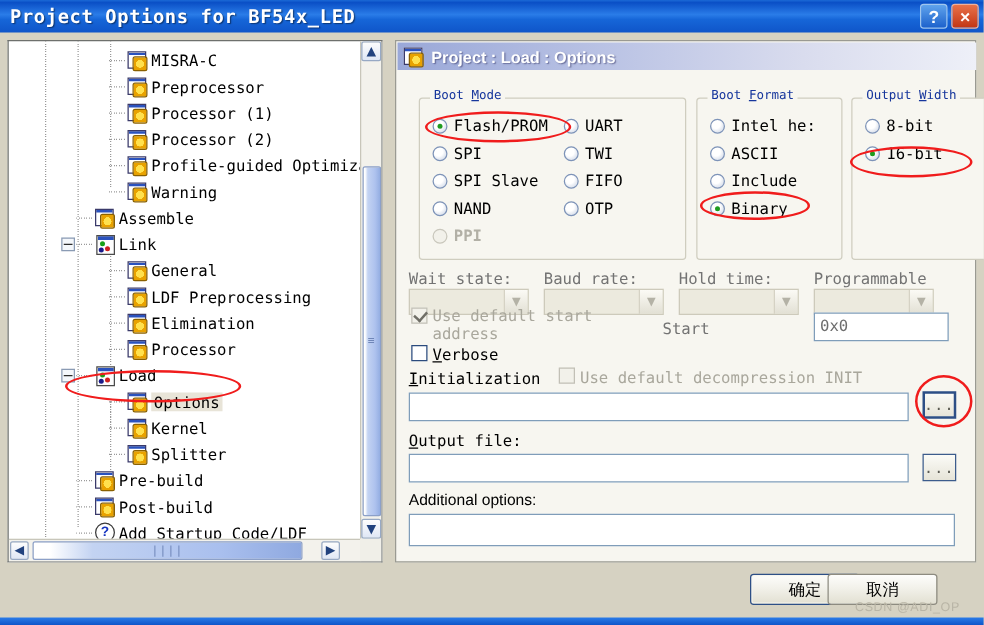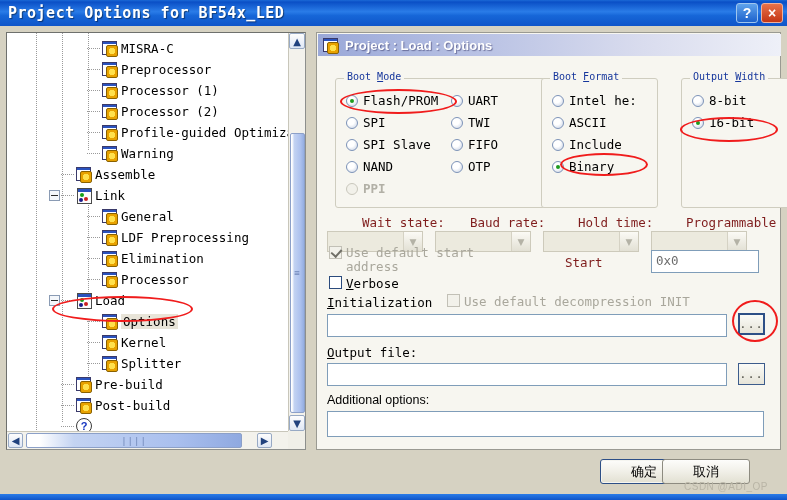--- a/index.html
+++ b/index.html
@@ -171,21 +171,21 @@
     content:""; position:absolute; left:3px; top:3px; width:4px; height:4px;
     border-radius:50%; background:#1f9b1f;
   }
   .radio.dis { color:#b2b0a6;font-weight:bold; }
   .radio.dis .rdot { background:#f2f1ea; border-color:#c9c7bc; }
 
   .fieldlabel {
     position:absolute; font-family:"DejaVu Sans Mono", monospace;
     font-size:12.5px; white-space:nowrap;
   }
-  .fieldlabel.dis { color:#7f1d1d;margin-left:35px; }
+  .fieldlabel.dis { color:#737373; }
   .fieldlabel.en  { color:#000; }
 
   .combo {
     position:absolute; height:21px; background:#eceade;
     border:1px solid #cdcabb; display:flex;
   }
   .combo .cbody { flex:1 1 auto; }
   .combo .carrow {
     width:19px; background:linear-gradient(to bottom,#fbfaf5,#e2e0d4);
     border-left:1px solid #d5d2c4;
@@ -363,20 +363,21 @@
           <span class="lbl">Pre-build</span>
         </div>
         <div class="dots-h" style="left: 54px; top: 372px; width: 13px;"></div>
         <div class="tnode" style="left: 68px; top: 362px;">
           <span class="ico ico-module"></span>
           <span class="lbl">Post-build</span>
         </div>
         <div class="dots-h" style="left: 54px; top: 393px; width: 13px;"></div>
         <div class="tnode" style="left: 68px; top: 383px;">
           <span class="ico ico-help"></span>
+          <span class="lbl">Add Startup Code/LDF</span>
         </div>
       </div>
   </div>
 
   <div class="sb-v">
     <div class="sb-arrow" style="left:0px; top:0px; width:16px; height:16px;">▲</div>
     <div class="sb-thumb" style="left:1px; top:100px; width:15px; height:280px; background:linear-gradient(to right,#ffffff 0 8%,#c3d3f2 25%,#aec2ee 70%,#94aee2 100%);">
       <span class="grip">≡</span>
     </div>
     <div class="sb-arrow" style="left:0px; top:382px; width:16px; height:16px;">▼</div>
@@ -436,21 +437,21 @@
           <span class="rdot"></span>
           <span>FIFO</span>
         </div>
         <div class="radio" style="left: 115px; top: 80px;">
           <span class="rdot"></span>
           <span>OTP</span>
         </div>
       </div>
   </div>
 
-  <div class="group" style="left:224px; top:45px; width:117px; height:130px;">
+  <div class="group" style="left:240px; top:45px; width:117px; height:130px;">
     <div class="glegend">Boot <u>F</u>ormat</div>
     <div id="bf-col">
         <div class="radio" style="left: 10px; top: 14px;">
           <span class="rdot"></span>
           <span>Intel he:</span>
         </div>
         <div class="radio" style="left: 10px; top: 36px;">
           <span class="rdot"></span>
           <span>ASCII</span>
         </div>

